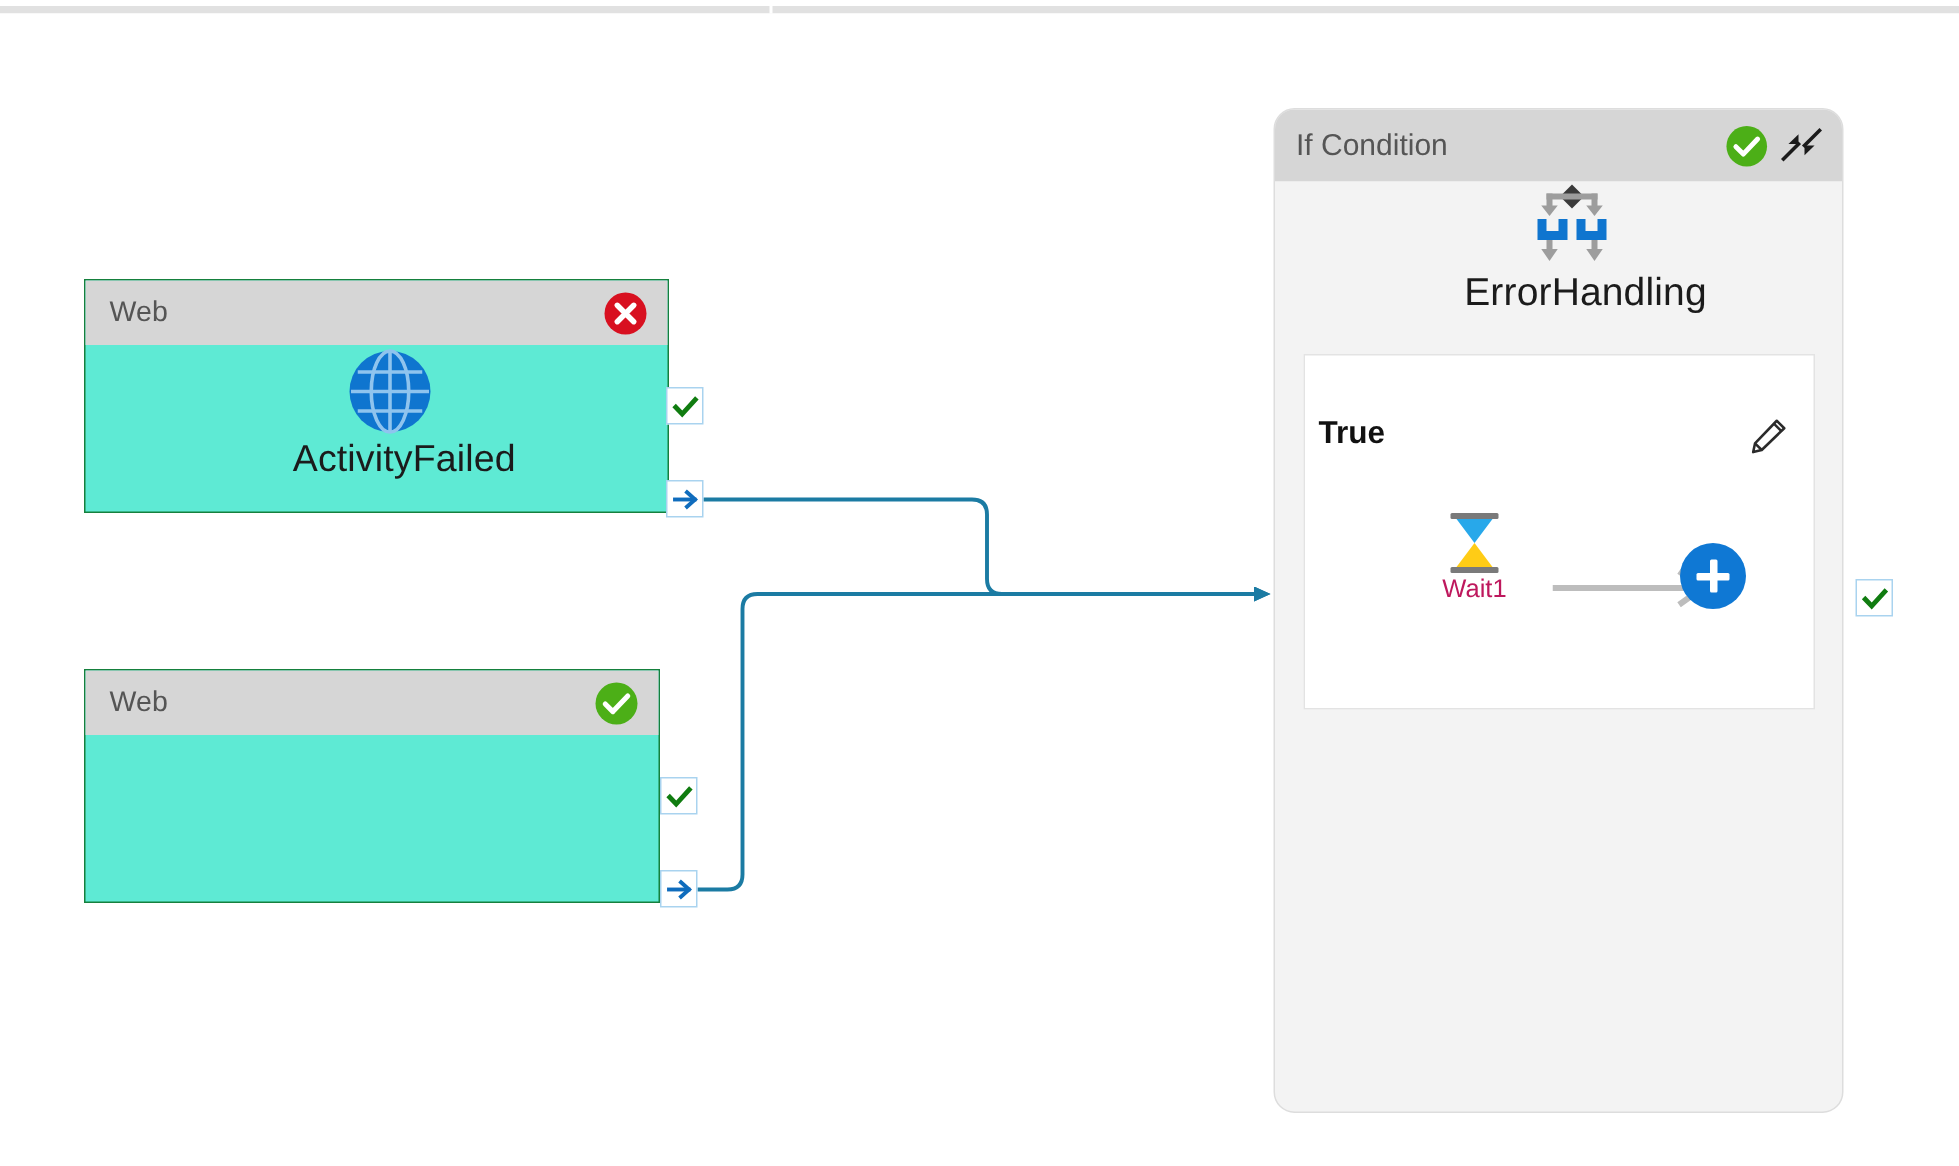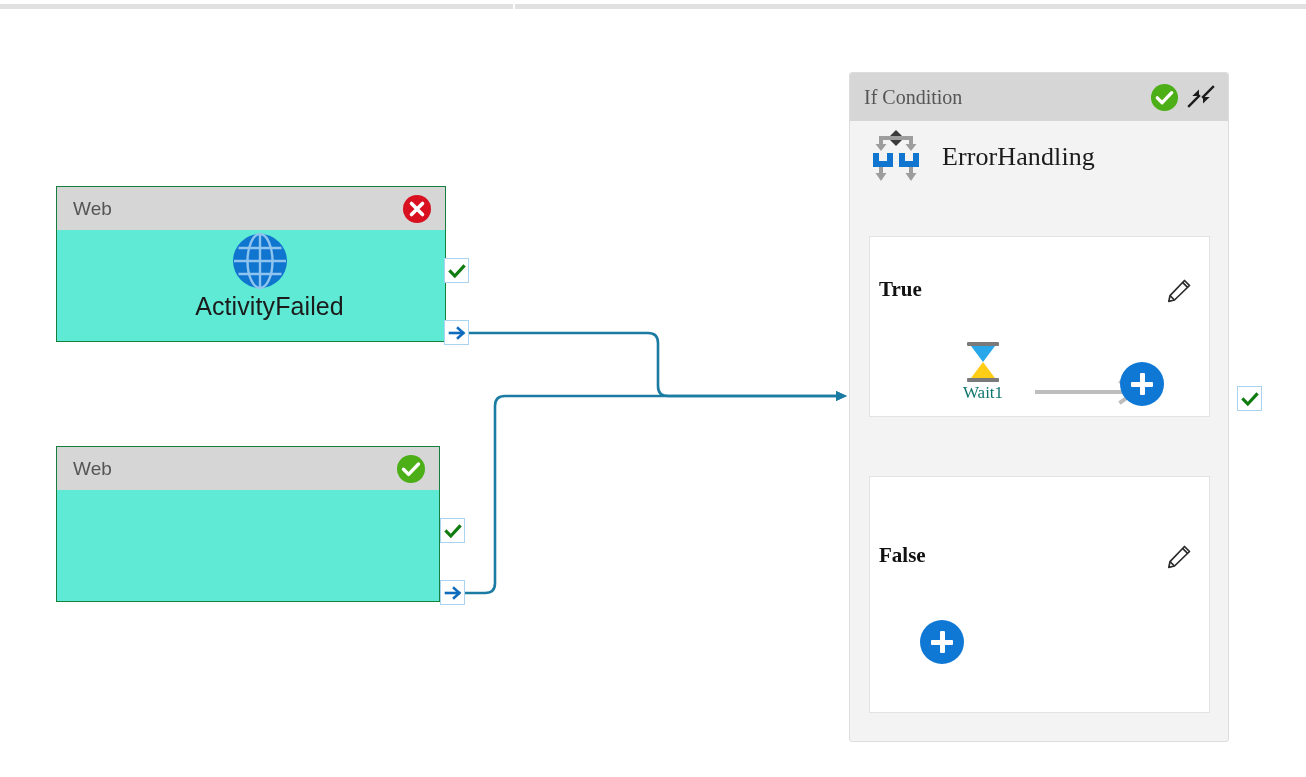--- a/index.html
+++ b/index.html
@@ -107,24 +107,23 @@
   }
   .port svg { display: block; }
 
   
   #if-container {
     position: absolute;
     left: 849px; top: 63px;
     width: 380px; height: 670px;
     background: #f3f3f3;
     border: 1px solid #dddddd;
-    border-radius: 3px;
+    border-radius: 14px;
     box-sizing: border-box;
     overflow: hidden;
-    font-family: Liberation Serif, serif;
   }
   #if-header {
     height: 48px;
     background: #d6d6d6;
     display: flex;
     align-items: center;
     padding: 0 12px 0 14px;
     box-sizing: border-box;
   }
   #if-header-title {
@@ -140,41 +139,42 @@
     width: 30px; height: 30px;
     cursor: pointer;
   }
   #if-titlerow {
     height: 72px;
     display: flex;
     align-items: center;
     padding-left: 18px;
     box-sizing: border-box;
     background: #f3f3f3;
+    flex-direction: column;
   }
   #if-branch-icon {
     width: 56px; height: 58px;
     flex: 0 0 56px;
   }
   #if-activity-name {
     font-size: 26px;
     color: #1b1b1b;
     margin-left: 18px;
     letter-spacing: .1px;
   }
 
   .branch-box {
     position: absolute;
     left: 19px;
     width: 341px;
     background: #ffffff;
     border: 1px solid #e3e3e3;
     box-sizing: border-box;
   }
-  #branch-true { top: 163px; height: 181px; }
+  #branch-true { top: 163px; height: 237px; }
   #branch-false { top: 403px; height: 237px; }
 
   .branch-label {
     position: absolute;
     left: 9px;
     font-size: 21px;
     font-weight: bold;
     color: #111111;
   }
   .branch-edit {
@@ -187,21 +187,21 @@
   .wait-node {
     position: absolute;
     left: 70px;
     top: 104px;
     width: 86px;
     text-align: center;
   }
   .wait-icon { width: 40px; height: 42px; display: block; margin: 0 auto; }
   .wait-label {
     font-size: 17px;
-    color: #0f766e;
+    color: #be185d;
     margin-top: 4px;
   }
 
   .flow-arrow {
     position: absolute;
     left: 165px;
     top: 142px;
     width: 110px; height: 26px;
   }
 
@@ -387,34 +387,20 @@
       <span class="flow-arrow">
         <svg viewBox="0 0 110 26" width="110" height="26">
           <path d="M 2 13 H 98" stroke="#bdbdbd" stroke-width="4" stroke-linecap="square" fill="none"></path>
           <path d="M 86 3 L 100 13 L 86 23" fill="none" stroke="#bdbdbd" stroke-width="4" stroke-linecap="square" stroke-linejoin="miter"></path>
         </svg>
       </span>
 
       <div class="add-button" id="add-true"></div>
     </div>
 
-    <div class="branch-box" id="branch-false">
-      <span class="branch-label" style="top:66px;">False</span>
-      <span class="branch-edit" style="top:66px;">
-        <svg viewBox="0 0 28 28" width="28" height="28">
-          <g fill="none" stroke="#2b2b2b" stroke-width="1.7" stroke-linejoin="round">
-            <path d="M 19.5 3.5 L 24.5 8.5 L 9.5 23 L 3.8 24.4 L 5 18.6 Z"></path>
-            <path d="M 17.6 5.4 L 22.6 10.4"></path>
-            <path d="M 5 18.6 L 9.5 23"></path>
-          </g>
-        </svg>
-      </span>
-
-      <div class="add-button" id="add-false"></div>
-    </div>
 
   </div>
 
   <div class="port" style="left:1237px; top:377px;">
     <svg viewBox="0 0 18 18" width="18" height="18">
       <path d="M 2.5 9.5 L 6.8 14 L 15.5 4.5" fill="none" stroke="#107c10" stroke-width="3.2" stroke-linecap="square" stroke-linejoin="miter"></path>
     </svg>
   </div>
 
 </div>

